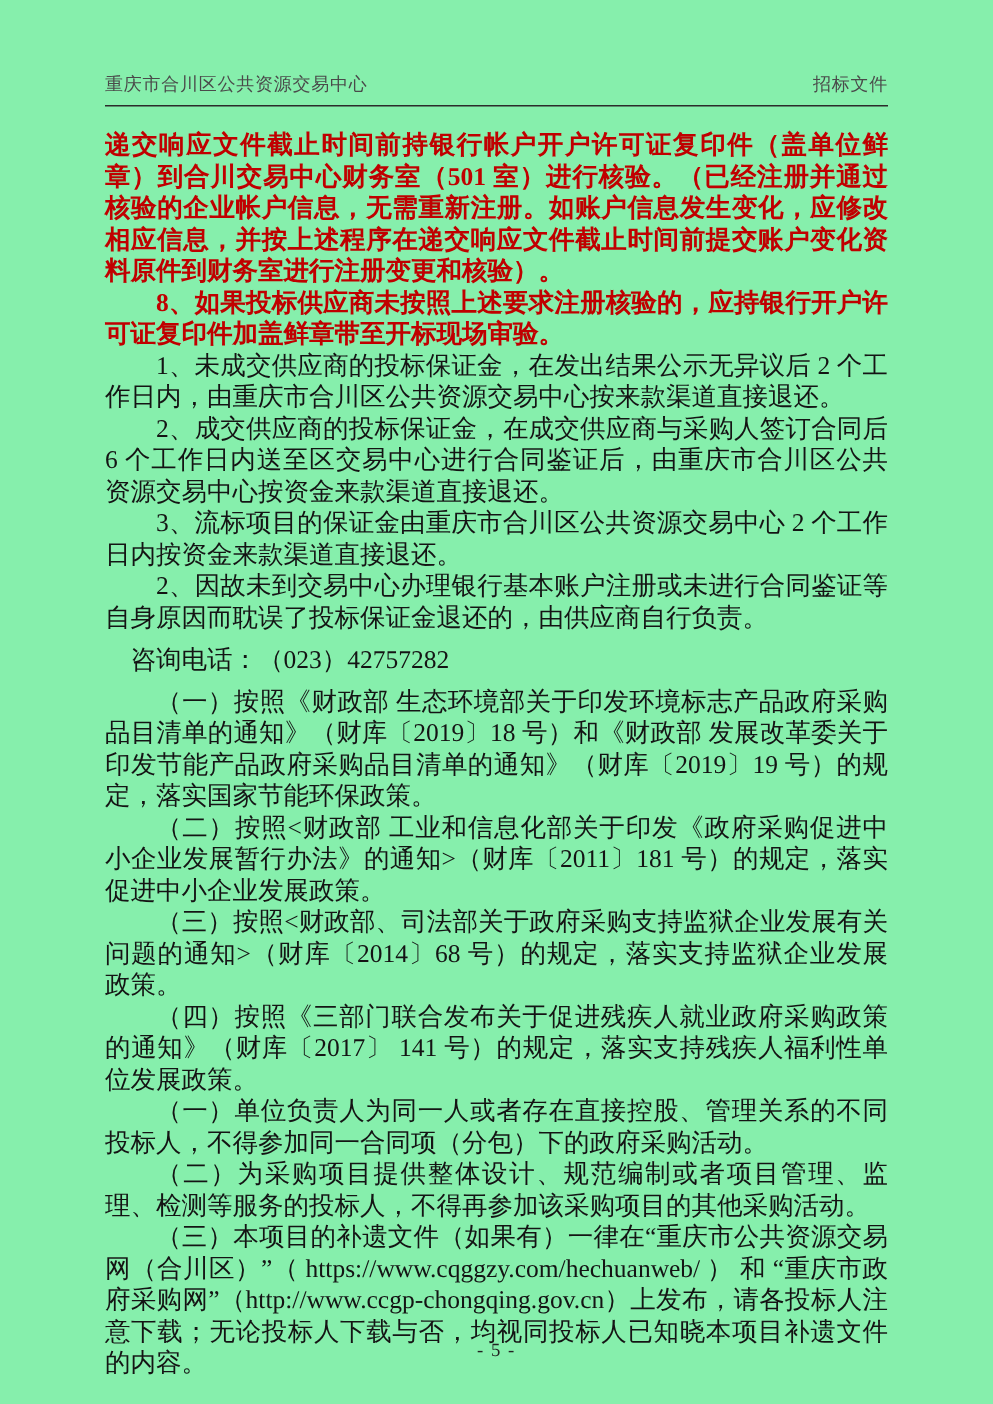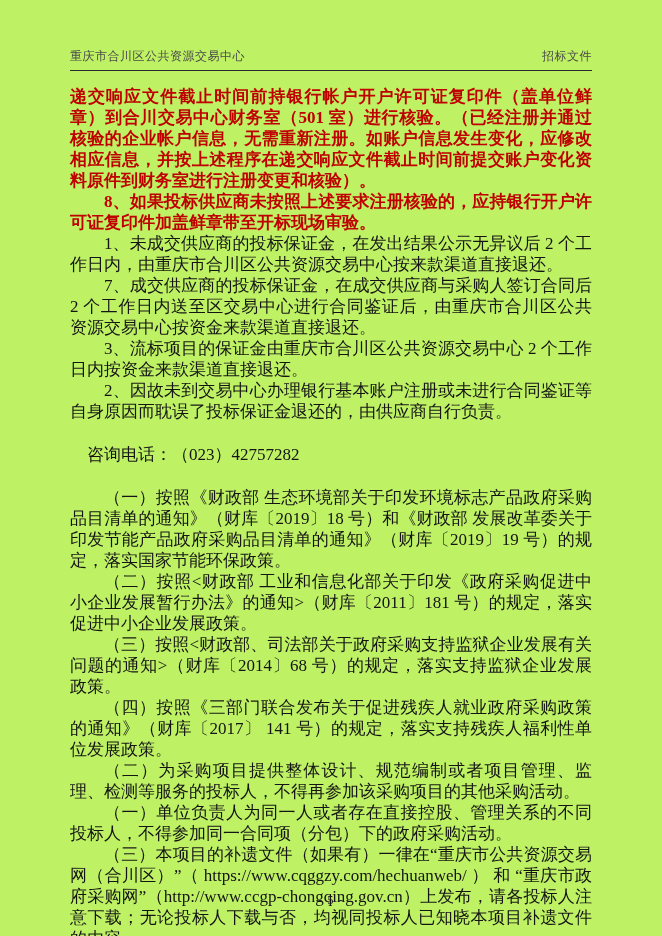--- a/index.html
+++ b/index.html
@@ -6,21 +6,21 @@
   html, body { background: #ffffff; }
   body {
     font-family: "Liberation Serif", "DejaVu Serif", serif;
     -webkit-font-smoothing: antialiased;
   }
   .page {
     position: relative;
     width: 662px;
     height: 936px;
     margin: 0 auto;
-    background: #bef264;
+    background: #86efac;
     padding: 48px 70px 0 70px;
     overflow: hidden;
   }
   .header {
     display: flex;
     justify-content: space-between;
     align-items: flex-end;
     font-size: 12px;
     color: #4a4a4a;
     padding-bottom: 5px;
@@ -32,21 +32,21 @@
     font-size: 17px;
     line-height: 21px;
     color: #141414;
     text-align: justify;
   }
   .content p { text-align: justify; }
   p.indent-1 { text-indent: 1em; }
   p.indent-2 { text-indent: 2em; }
   p.red { color: var(--accent-red, #c00000); font-weight: bold; }
   p.heading { font-weight: bold; }
-  p.sp { margin: 22px 0; }
+  p.sp { margin: 7px 0; }
   p.sp-top { margin-top: 7px; }
   .footer {
     position: absolute;
     bottom: 28px;
     left: 0;
     width: 100%;
     text-align: center;
     font-size: 12.5px;
     color: #222222;
     letter-spacing: 1px;
@@ -59,30 +59,30 @@
 
   <div class="header">
     <span>重庆市合川区公共资源交易中心</span>
     <span>招标文件</span>
   </div>
 
   <div class="content">
     <p class="red">递交响应文件截止时间前持银行帐户开户许可证复印件（盖单位鲜章）到合川交易中心财务室（501 室）进行核验。（已经注册并通过核验的企业帐户信息，无需重新注册。如账户信息发生变化，应修改相应信息，并按上述程序在递交响应文件截止时间前提交账户变化资料原件到财务室进行注册变更和核验）。</p>
     <p class="red indent-2">8、如果投标供应商未按照上述要求注册核验的，应持银行开户许可证复印件加盖鲜章带至开标现场审验。</p>
     <p class="indent-2">1、未成交供应商的投标保证金，在发出结果公示无异议后 2 个工作日内，由重庆市合川区公共资源交易中心按来款渠道直接退还。</p>
-    <p class="indent-2">7、成交供应商的投标保证金，在成交供应商与采购人签订合同后 2 个工作日内送至区交易中心进行合同鉴证后，由重庆市合川区公共资源交易中心按资金来款渠道直接退还。</p>
+    <p class="indent-2">2、成交供应商的投标保证金，在成交供应商与采购人签订合同后 6 个工作日内送至区交易中心进行合同鉴证后，由重庆市合川区公共资源交易中心按资金来款渠道直接退还。</p>
     <p class="indent-2">3、流标项目的保证金由重庆市合川区公共资源交易中心 2 个工作日内按资金来款渠道直接退还。</p>
     <p class="indent-2">2、因故未到交易中心办理银行基本账户注册或未进行合同鉴证等自身原因而耽误了投标保证金退还的，由供应商自行负责。</p>
     <p class="indent-1 sp">咨询电话：（023）42757282</p>
     <p class="indent-2">（一）按照《财政部 生态环境部关于印发环境标志产品政府采购品目清单的通知》（财库〔2019〕18 号）和《财政部 发展改革委关于印发节能产品政府采购品目清单的通知》（财库〔2019〕19 号）的规定，落实国家节能环保政策。</p>
     <p class="indent-2">（二）按照&lt;财政部 工业和信息化部关于印发《政府采购促进中小企业发展暂行办法》的通知&gt;（财库〔2011〕181 号）的规定，落实促进中小企业发展政策。</p>
     <p class="indent-2">（三）按照&lt;财政部、司法部关于政府采购支持监狱企业发展有关问题的通知&gt;（财库〔2014〕68 号）的规定，落实支持监狱企业发展政策。</p>
     <p class="indent-2">（四）按照《三部门联合发布关于促进残疾人就业政府采购政策的通知》（财库〔2017〕 141 号）的规定，落实支持残疾人福利性单位发展政策。</p>
+    <p class="indent-2">（一）单位负责人为同一人或者存在直接控股、管理关系的不同投标人，不得参加同一合同项（分包）下的政府采购活动。</p>
     <p class="indent-2">（二）为采购项目提供整体设计、规范编制或者项目管理、监理、检测等服务的投标人，不得再参加该采购项目的其他采购活动。</p>
-    <p class="indent-2">（一）单位负责人为同一人或者存在直接控股、管理关系的不同投标人，不得参加同一合同项（分包）下的政府采购活动。</p>
     <p class="indent-2">（三）本项目的补遗文件（如果有）一律在“重庆市公共资源交易网（合川区）”（ https://www.cqggzy.com/hechuanweb/ ） 和 “重庆市政府采购网”（http://www.ccgp-chongqing.gov.cn）上发布，请各投标人注意下载；无论投标人下载与否，均视同投标人已知晓本项目补遗文件的内容。</p>
   </div>
 
   <div class="footer">
     <span>- 5 -</span>
   </div>
 
 </div>
 
 </body></html>

